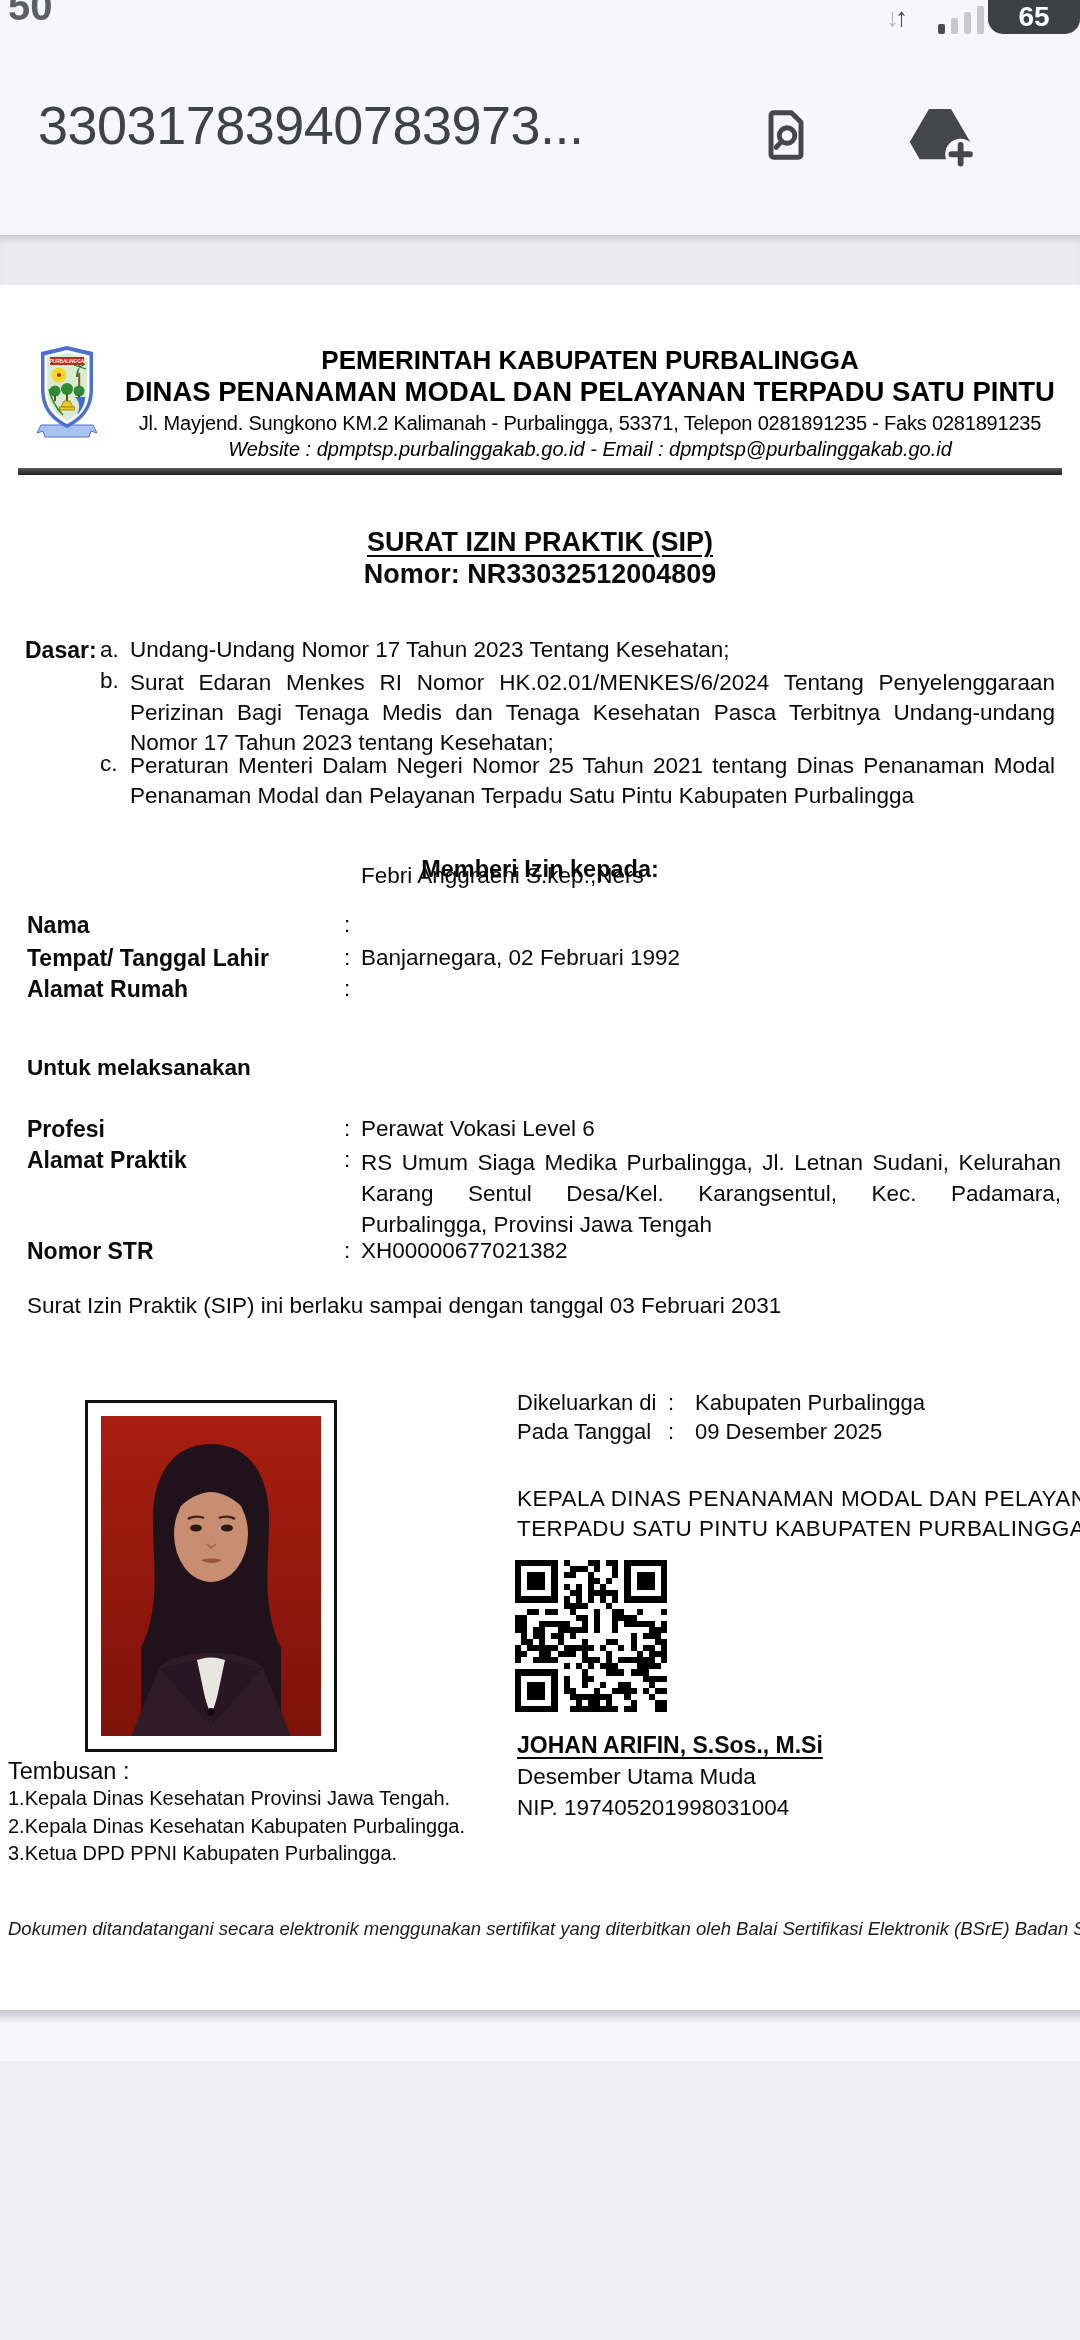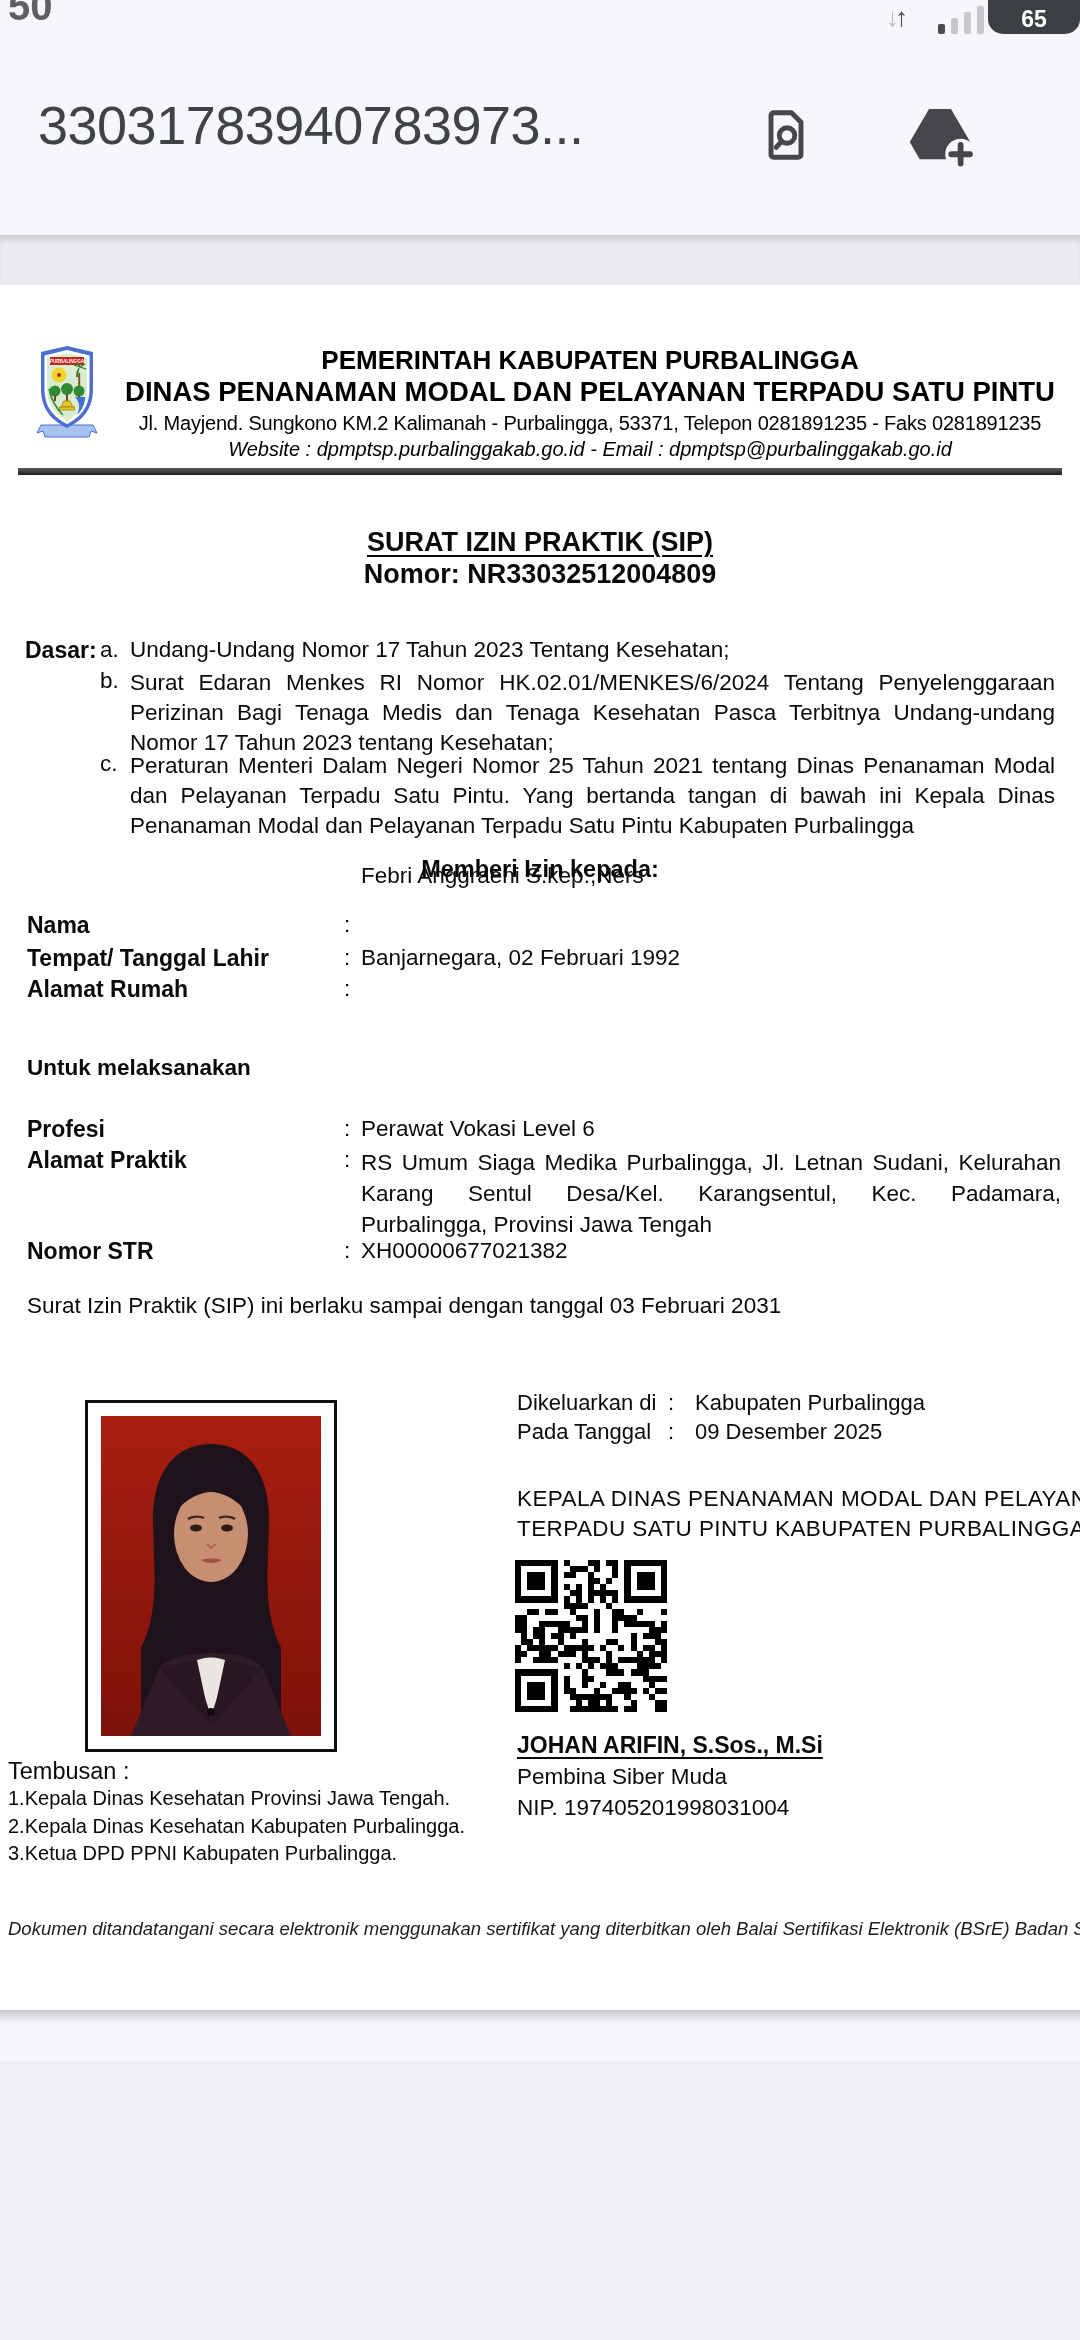--- a/index.html
+++ b/index.html
@@ -7,21 +7,21 @@
           font-family:"Liberation Sans", sans-serif;}
   .abs{position:absolute;}
 
   
   .clock{left:8px;top:-16px;font-size:40px;font-weight:bold;color:#5c5f63;}
   .net-arrows{left:886px;top:2px;font-size:26px;letter-spacing:-4px;}
   .net-arrows .dn{color:#b9b7bf;} .net-arrows .up{color:#4a4c51;font-weight:bold;}
   .sigbars{left:938px;top:6px;width:52px;height:28px;}
   .battery{left:988px;top:-18px;width:92px;height:52px;border-radius:15px;background:#3c4043;
            display:flex;align-items:flex-end;justify-content:center;}
-  .battery span{color:#fff;font-size:23px;font-weight:bold;line-height:1;padding-bottom:3px;}
+  .battery span{color:#fff;font-size:28px;font-weight:bold;line-height:1;padding-bottom:3px;}
 
   
   .doc-title{left:38px;top:94px;font-size:54px;color:#3f4247;letter-spacing:-0.5px;white-space:nowrap;}
   .icon-btn{width:76px;height:76px;display:flex;align-items:center;justify-content:center;background:none;border:none;padding:0;}
   .band{left:0;top:235px;width:1080px;height:50px;background:#ebeaf0;
         box-shadow:inset 0 7px 7px -4px rgba(60,60,80,.22);}
 
   
   .page{left:0;top:285px;width:1080px;height:1725px;background:#ffffff;}
   .page-shadow{left:0;top:2010px;width:1080px;height:14px;
@@ -153,21 +153,20 @@
   <div class="abs t23 letter doc" style="top:668px;">b.</div>
   <div class="abs t23 dtext lh30 doc" style="top:668px;">
     <div class="jl">Surat Edaran Menkes RI Nomor HK.02.01/MENKES/6/2024 Tentang Penyelenggaraan</div>
     <div class="jl">Perizinan Bagi Tenaga Medis dan Tenaga Kesehatan Pasca Terbitnya Undang-undang</div>
     <div>Nomor 17 Tahun 2023 tentang Kesehatan;</div>
   </div>
 
   <div class="abs t23 letter doc" style="top:751px;">c.</div>
   <div class="abs t23 dtext lh30 doc" style="top:751px;">
     <div class="jl">Peraturan Menteri Dalam Negeri Nomor 25 Tahun 2021 tentang Dinas Penanaman Modal</div>
-    <div class="jl">dan Pelayanan Terpadu Satu Pintu. Yang bertanda tangan di bawah ini Kepala Dinas</div>
     <div>Penanaman Modal dan Pelayanan Terpadu Satu Pintu Kabupaten Purbalingga</div>
   </div>
 
   <div class="abs grant doc">Memberi Izin kepada:</div>
 
   <div class="abs b23 flabel doc" style="top:912px;">Nama</div>
   <div class="abs t23 fcolon doc" style="top:912px;">:</div>
   <div class="abs t23 fvalue doc" style="top:863px;">Febri Anggraeni S.kep.,Ners</div>
 
   <div class="abs b23 flabel doc" style="top:945px;">Tempat/ Tanggal Lahir</div>
@@ -461,21 +460,21 @@
       <rect x="2" y="2" width="3" height="3" fill="#000"></rect>
       <rect x="18" y="0" width="7" height="7" fill="#000"></rect>
       <rect x="19" y="1" width="5" height="5" fill="#fff"></rect>
       <rect x="20" y="2" width="3" height="3" fill="#000"></rect>
       <rect x="0" y="18" width="7" height="7" fill="#000"></rect>
       <rect x="1" y="19" width="5" height="5" fill="#fff"></rect>
       <rect x="2" y="20" width="3" height="3" fill="#000"></rect>
     </svg>
 
   <div class="abs signer-name doc">JOHAN ARIFIN, S.Sos., M.Si</div>
-  <div class="abs signer-rank doc">Pembina Siber Muda</div>
+  <div class="abs signer-rank doc">Desember Utama Muda</div>
   <div class="abs signer-nip doc">NIP. 197405201998031004</div>
 
   <div class="abs temb-lbl doc">Tembusan :</div>
   <div class="abs temb-items doc">
     <div>1.Kepala Dinas Kesehatan Provinsi Jawa Tengah.</div>
     <div>2.Kepala Dinas Kesehatan Kabupaten Purbalingga.</div>
     <div>3.Ketua DPD PPNI Kabupaten Purbalingga.</div>
   </div>
 
   <div class="abs footer-note">Dokumen ditandatangani secara elektronik menggunakan sertifikat yang diterbitkan oleh Balai Sertifikasi Elektronik (BSrE) Badan Siber dan Sandi Negara.</div>

